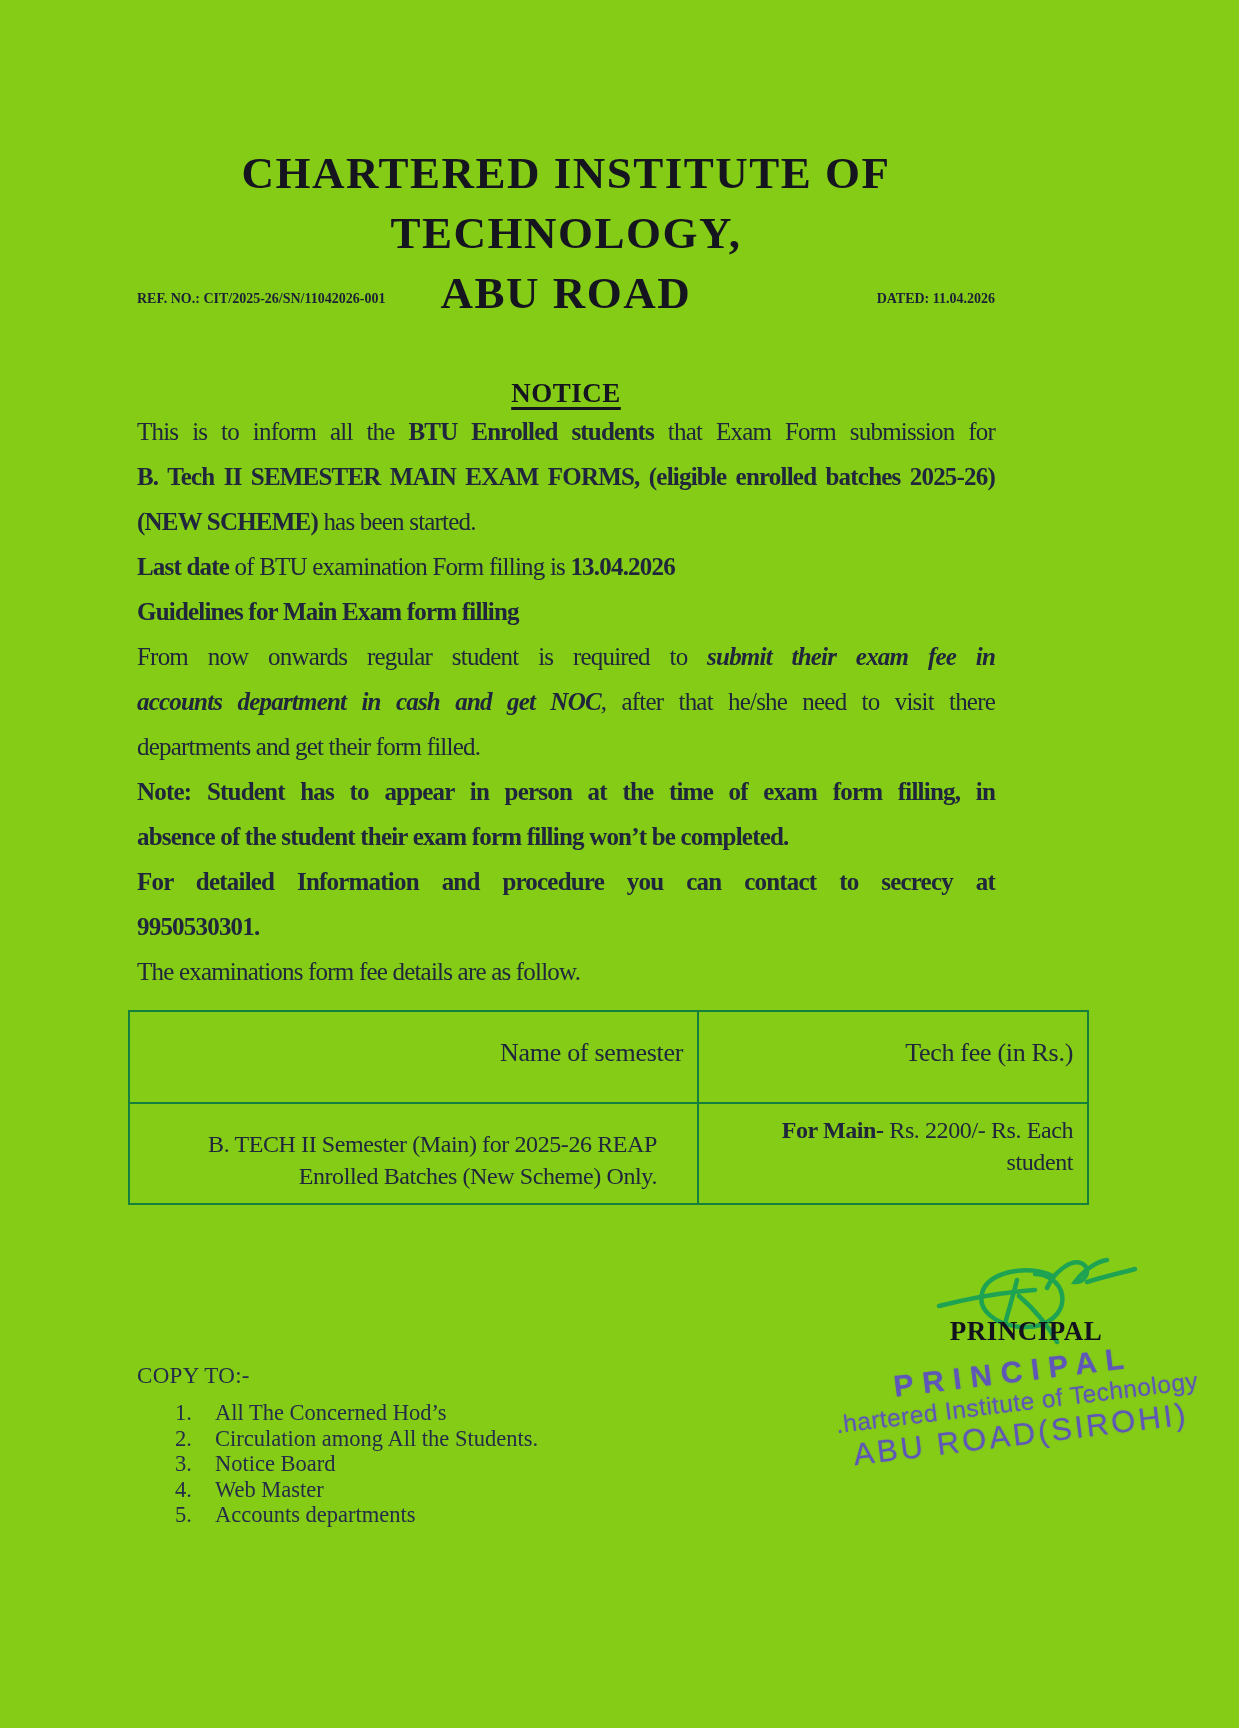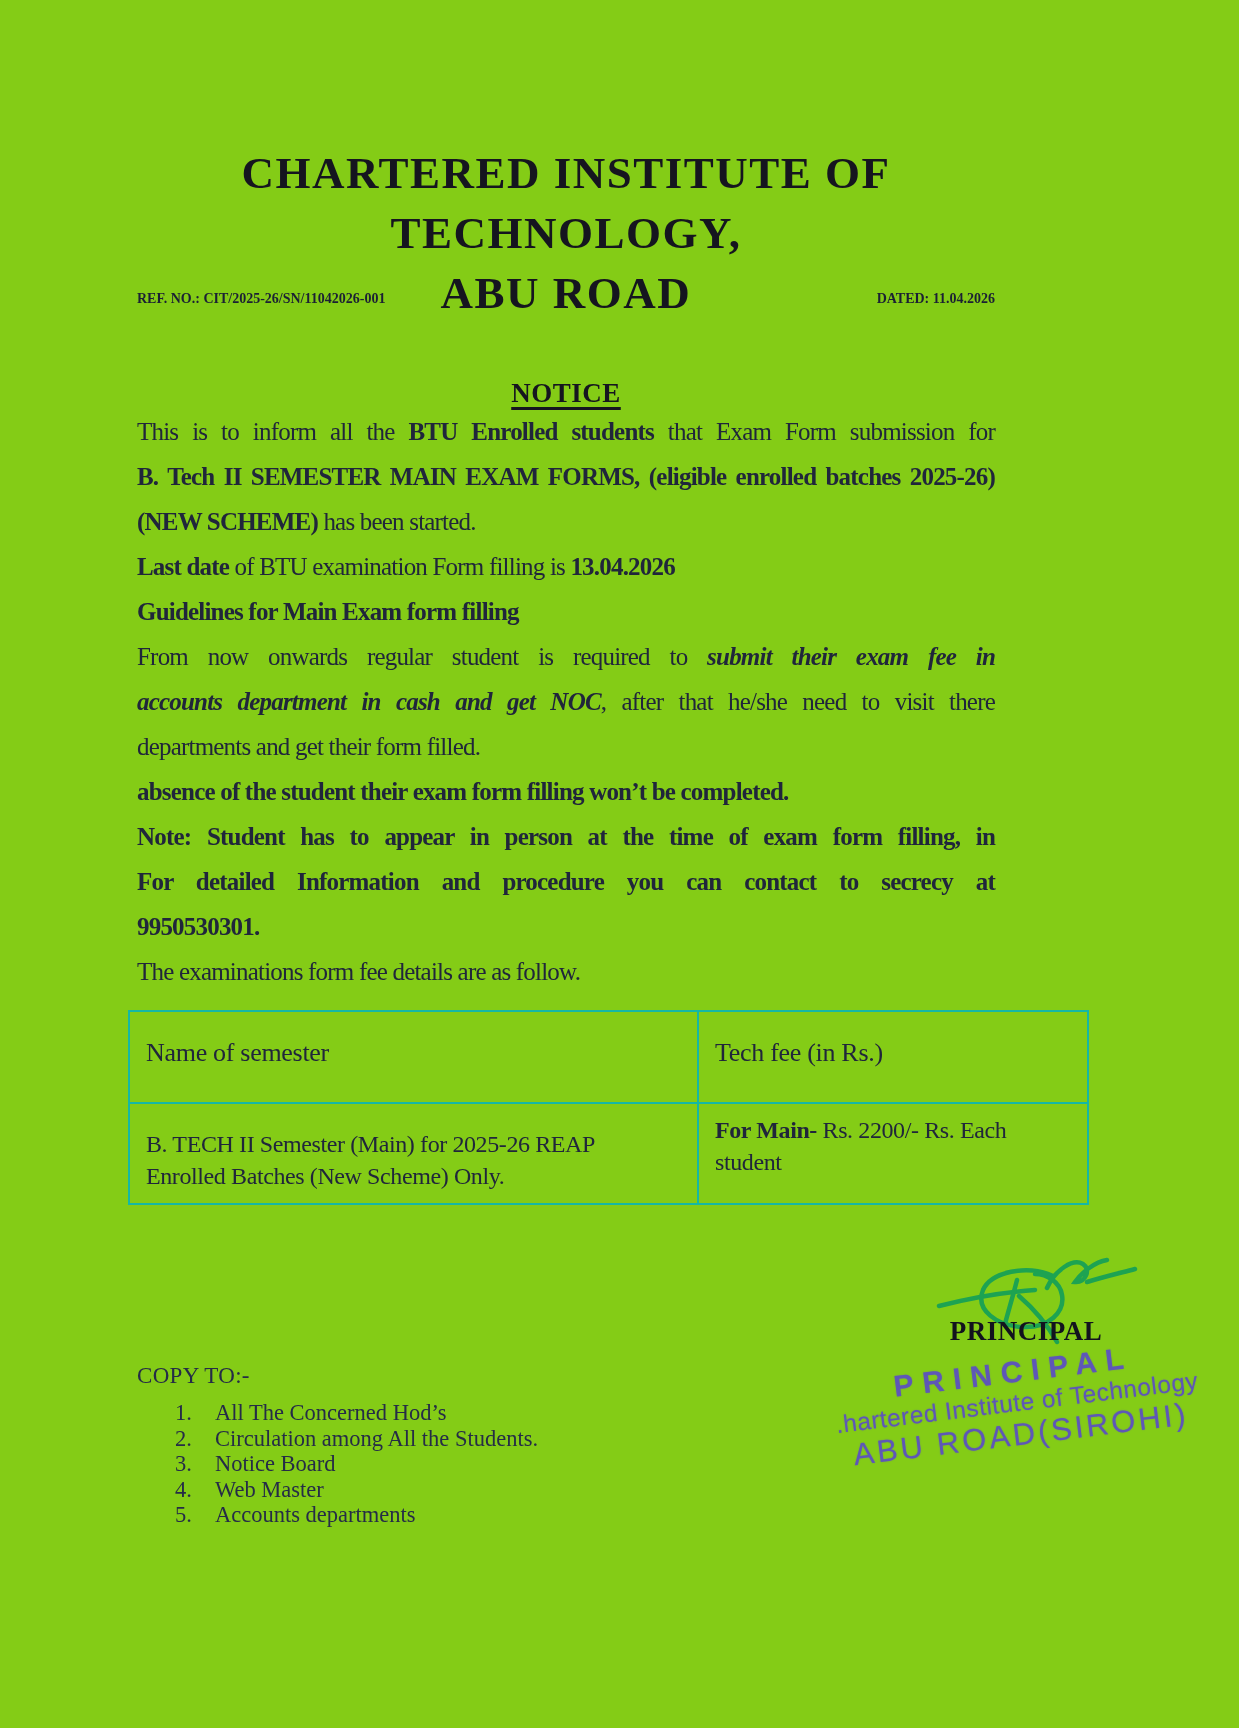--- a/index.html
+++ b/index.html
@@ -33,21 +33,21 @@
   .tline{text-align:justify;}
   .tline.stretch{text-align-last:justify;}
   .b{font-weight:bold;}
   .i{font-style:italic;}
   
   .feetable{
     position:absolute;top:1010px;left:128px;width:959px;
     border-collapse:collapse;table-layout:fixed;color:#20263b;
   }
   .feetable th,.feetable td{
-    border:2px solid #14b8a6;vertical-align:top;text-align:left;
+    border:2px solid #15803d;vertical-align:top;text-align:right;
     font-weight:normal;box-sizing:border-box;
   }
   .feetable col.c1{width:569px;}
   .feetable col.c2{width:390px;}
   .feetable th{height:92px;font-size:26px;padding:26px 14px 10px 16px;letter-spacing:-0.3px;}
   .feetable td{height:101px;font-size:24px;line-height:32px;letter-spacing:-0.4px;}
   .feetable td.sem{padding:24px 40px 8px 16px;border-radius:17px;}
   .feetable td.fee{padding:10px 14px 24px 16px;}
   
   .sig-svg{position:absolute;left:935px;top:1250px;}
@@ -95,22 +95,22 @@
 
   <div class="bodytext">
       <div class="tline stretch"><span>This is to inform all the </span><span class="b">BTU Enrolled students</span><span> that Exam Form submission for</span></div>
       <div class="tline stretch"><span class="b">B. Tech II SEMESTER MAIN EXAM FORMS, (eligible enrolled batches 2025-26)</span></div>
       <div class="tline"><span class="b">(NEW SCHEME)</span><span> has been started.</span></div>
       <div class="tline"><span class="b">Last date</span><span> of BTU examination Form filling is </span><span class="b">13.04.2026</span></div>
       <div class="tline"><span class="b">Guidelines for Main Exam form filling</span></div>
       <div class="tline stretch"><span>From now onwards regular student is required to </span><span class="b i">submit their exam fee in</span></div>
       <div class="tline stretch"><span class="b i">accounts department in cash and get NOC</span><span>, after that he/she need to visit there</span></div>
       <div class="tline"><span>departments and get their form filled.</span></div>
+      <div class="tline stretch"><span class="b">Note: Student has to appear in person at the time of exam form filling, in</span></div>
       <div class="tline"><span class="b">absence of the student their exam form filling won’t be completed.</span></div>
-      <div class="tline stretch"><span class="b">Note: Student has to appear in person at the time of exam form filling, in</span></div>
       <div class="tline stretch"><span class="b">For detailed Information and procedure you can contact to secrecy at</span></div>
       <div class="tline"><span class="b">9950530301.</span></div>
       <div class="tline"><span>The examinations form fee details are as follow.</span></div>
     </div>
 
   <table class="feetable">
     <colgroup>
         <col class="c1">
         <col class="c2">
       </colgroup>

